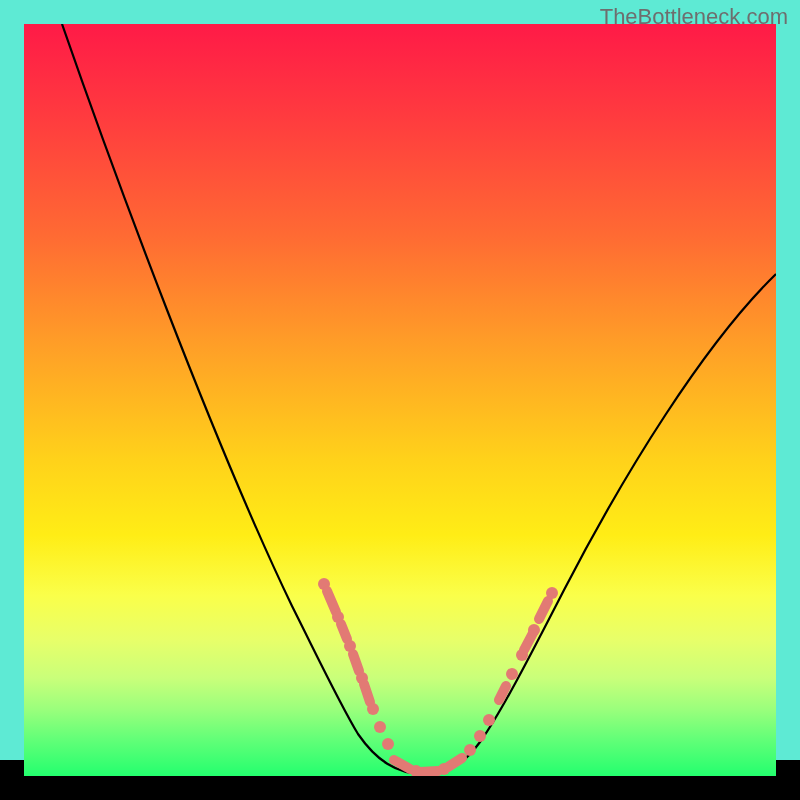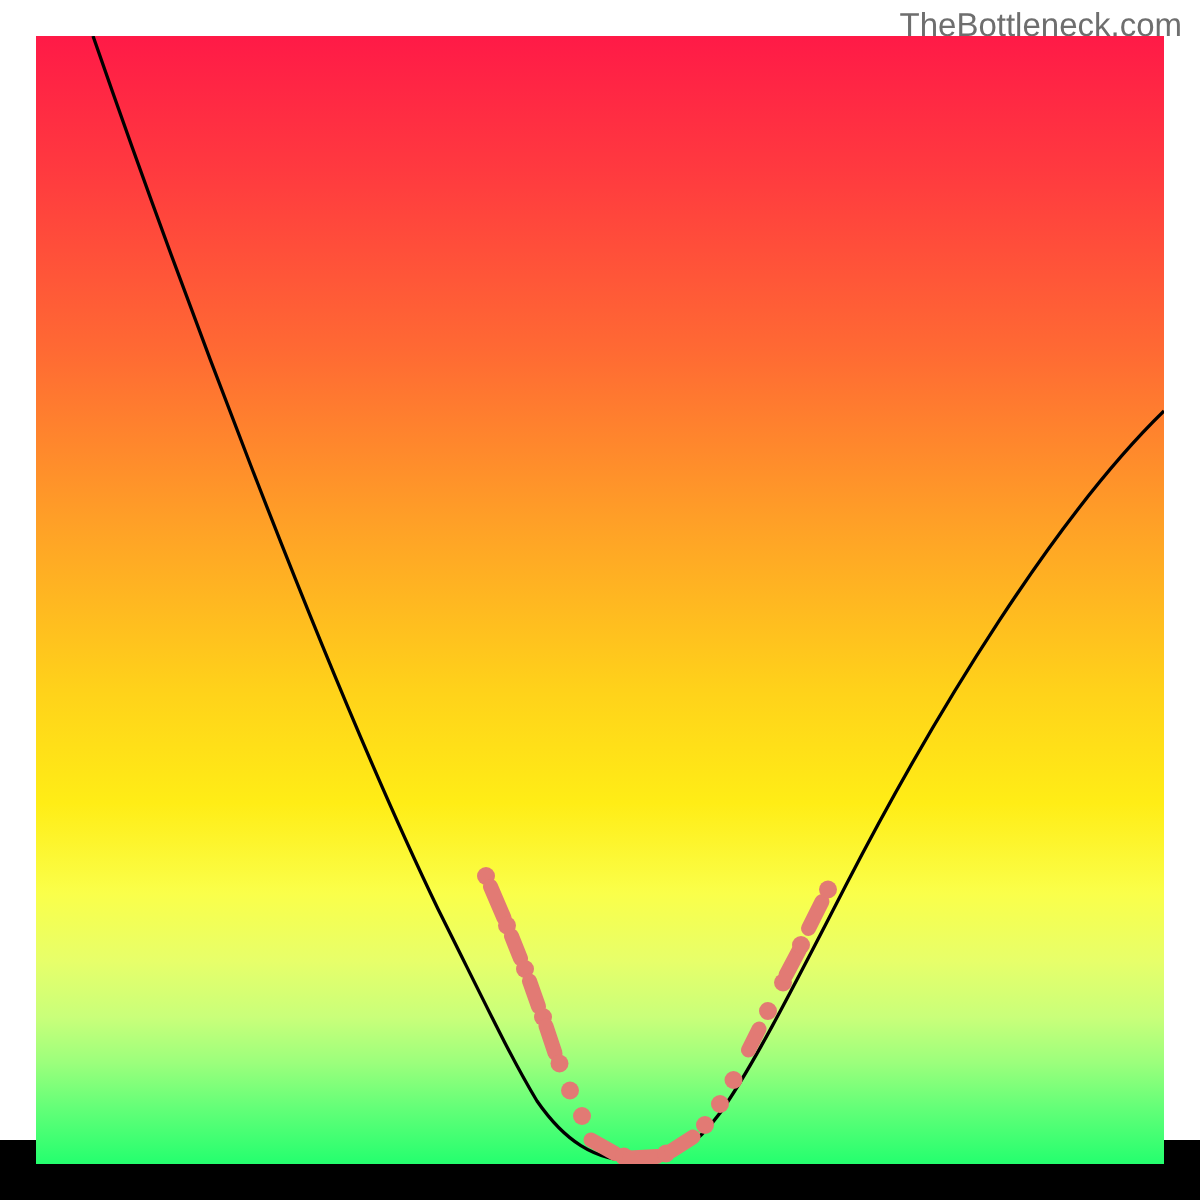--- a/index.html
+++ b/index.html
@@ -10,21 +10,21 @@
     background: #000;
     overflow: hidden;
     font-family: Arial, Helvetica, sans-serif;
   }
   .frame {
     position: absolute;
     left: 0;
     top: 0;
     width: 800px;
     height: 760px;
-    background: #ffffff;
+    background: #5eead4;
   }
   .plot {
     position: absolute;
     left: 24px;
     top: 24px;
     width: 752px;
     height: 752px;
     overflow: hidden;
     
     background: linear-gradient(

